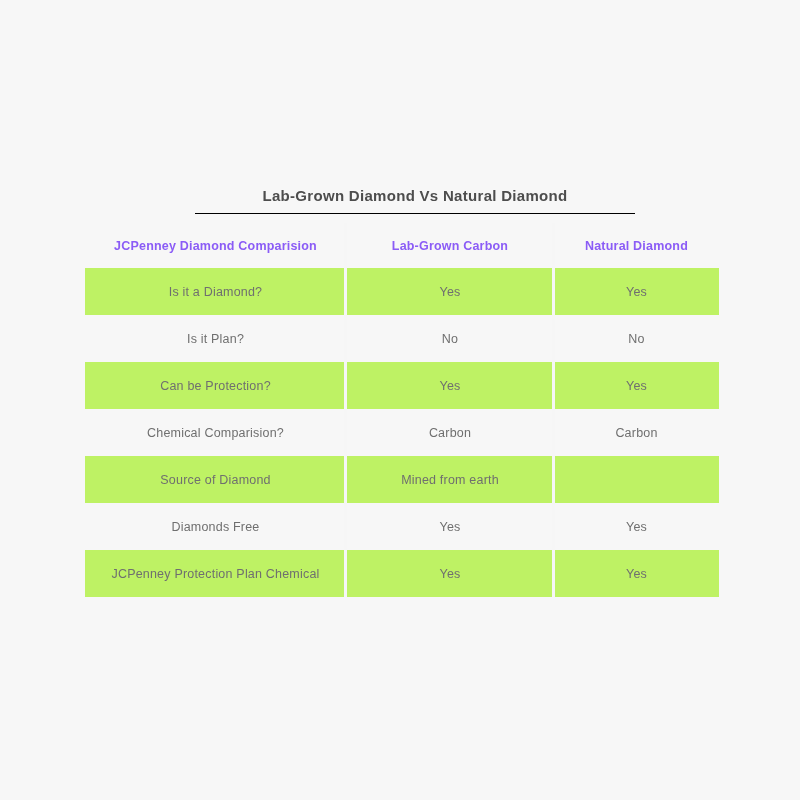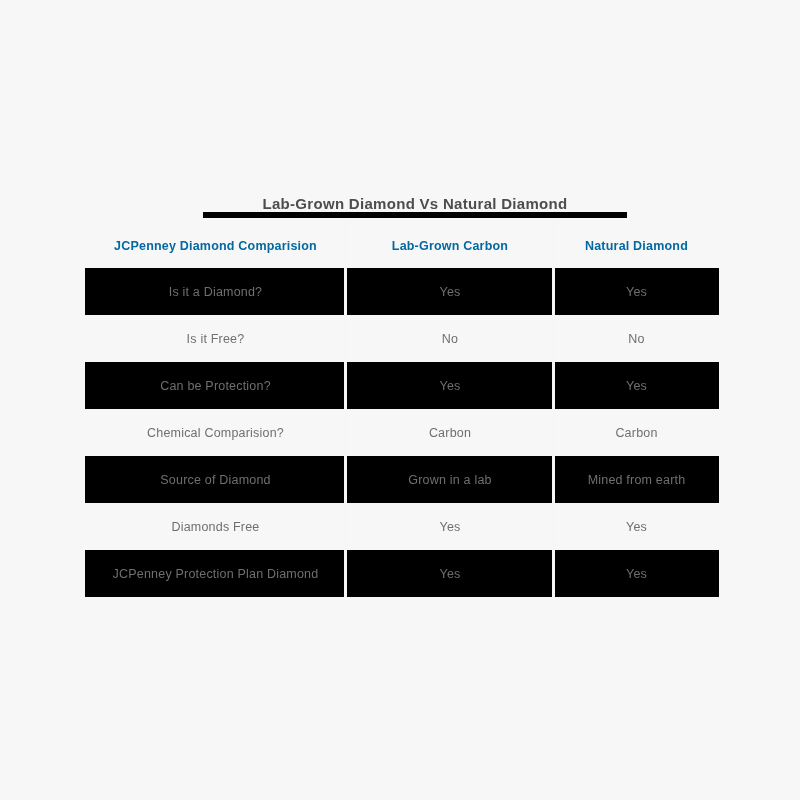--- a/index.html
+++ b/index.html
@@ -9,51 +9,52 @@
     font-family: "Liberation Sans", sans-serif;
     position: relative;
     overflow: hidden;
   }
   .title-wrap {
     position: absolute;
     left: 192px; top: 184px; width: 446px;
     text-align: center;
   }
   .title {
-    margin: 11px;
+    margin: 3px;
     font-size: 15px;
     font-weight: bold;
     color: #4d4d4d;
     letter-spacing: 0.3px;
-    border-bottom: 6px solid #000000;
+    padding-bottom: 9px;
+    border-bottom: 1px solid #000000;
   }
   .table {
     position: absolute;
     left: 85px; top: 223px; width: 634px;
   }
   .grid-row {
     display: grid;
     grid-template-columns: 261px 208px 165px;
     align-items: center;
     text-align: center;
   }
   .header-row {
     height: 45px;
     font-size: 12.5px;
     font-weight: bold;
-    color: #0369a1;
+    color: #8b5cf6;
     letter-spacing: 0.2px;
   }
   .row {
     height: 47px;
     font-size: 12.5px;
     color: #6f6f6f;
     letter-spacing: 0.2px;
   }
-  .row.shaded { background: #000000; }
+  .row.shaded { background: #bef264; }
   .divider {
     position: absolute;
     top: 0; bottom: 0;
     width: 3px;
     background: #f6f6f6;
   }
   .divider.d1 { left: 259px; }
   .divider.d2 { left: 467px; }
 </style>
 </head>
@@ -71,50 +72,49 @@
     <div>Natural Diamond</div>
   </div>
 
   <div class="grid-row row shaded">
     <div>Is it a Diamond?</div>
     <div>Yes</div>
     <div>Yes</div>
   </div>
 
   <div class="grid-row row">
-    <div>Is it Free?</div>
+    <div>Is it Plan?</div>
     <div>No</div>
     <div>No</div>
   </div>
 
   <div class="grid-row row shaded">
     <div>Can be Protection?</div>
     <div>Yes</div>
     <div>Yes</div>
   </div>
 
   <div class="grid-row row">
     <div>Chemical Comparision?</div>
     <div>Carbon</div>
     <div>Carbon</div>
   </div>
 
   <div class="grid-row row shaded">
     <div>Source of Diamond</div>
-    <div>Grown in a lab</div>
     <div>Mined from earth</div>
   </div>
 
   <div class="grid-row row">
     <div>Diamonds Free</div>
     <div>Yes</div>
     <div>Yes</div>
   </div>
 
   <div class="grid-row row shaded">
-    <div>JCPenney Protection Plan Diamond</div>
+    <div>JCPenney Protection Plan Chemical</div>
     <div>Yes</div>
     <div>Yes</div>
   </div>
 
   <div class="divider d1"></div>
   <div class="divider d2"></div>
 </div>
 
 </body></html>

